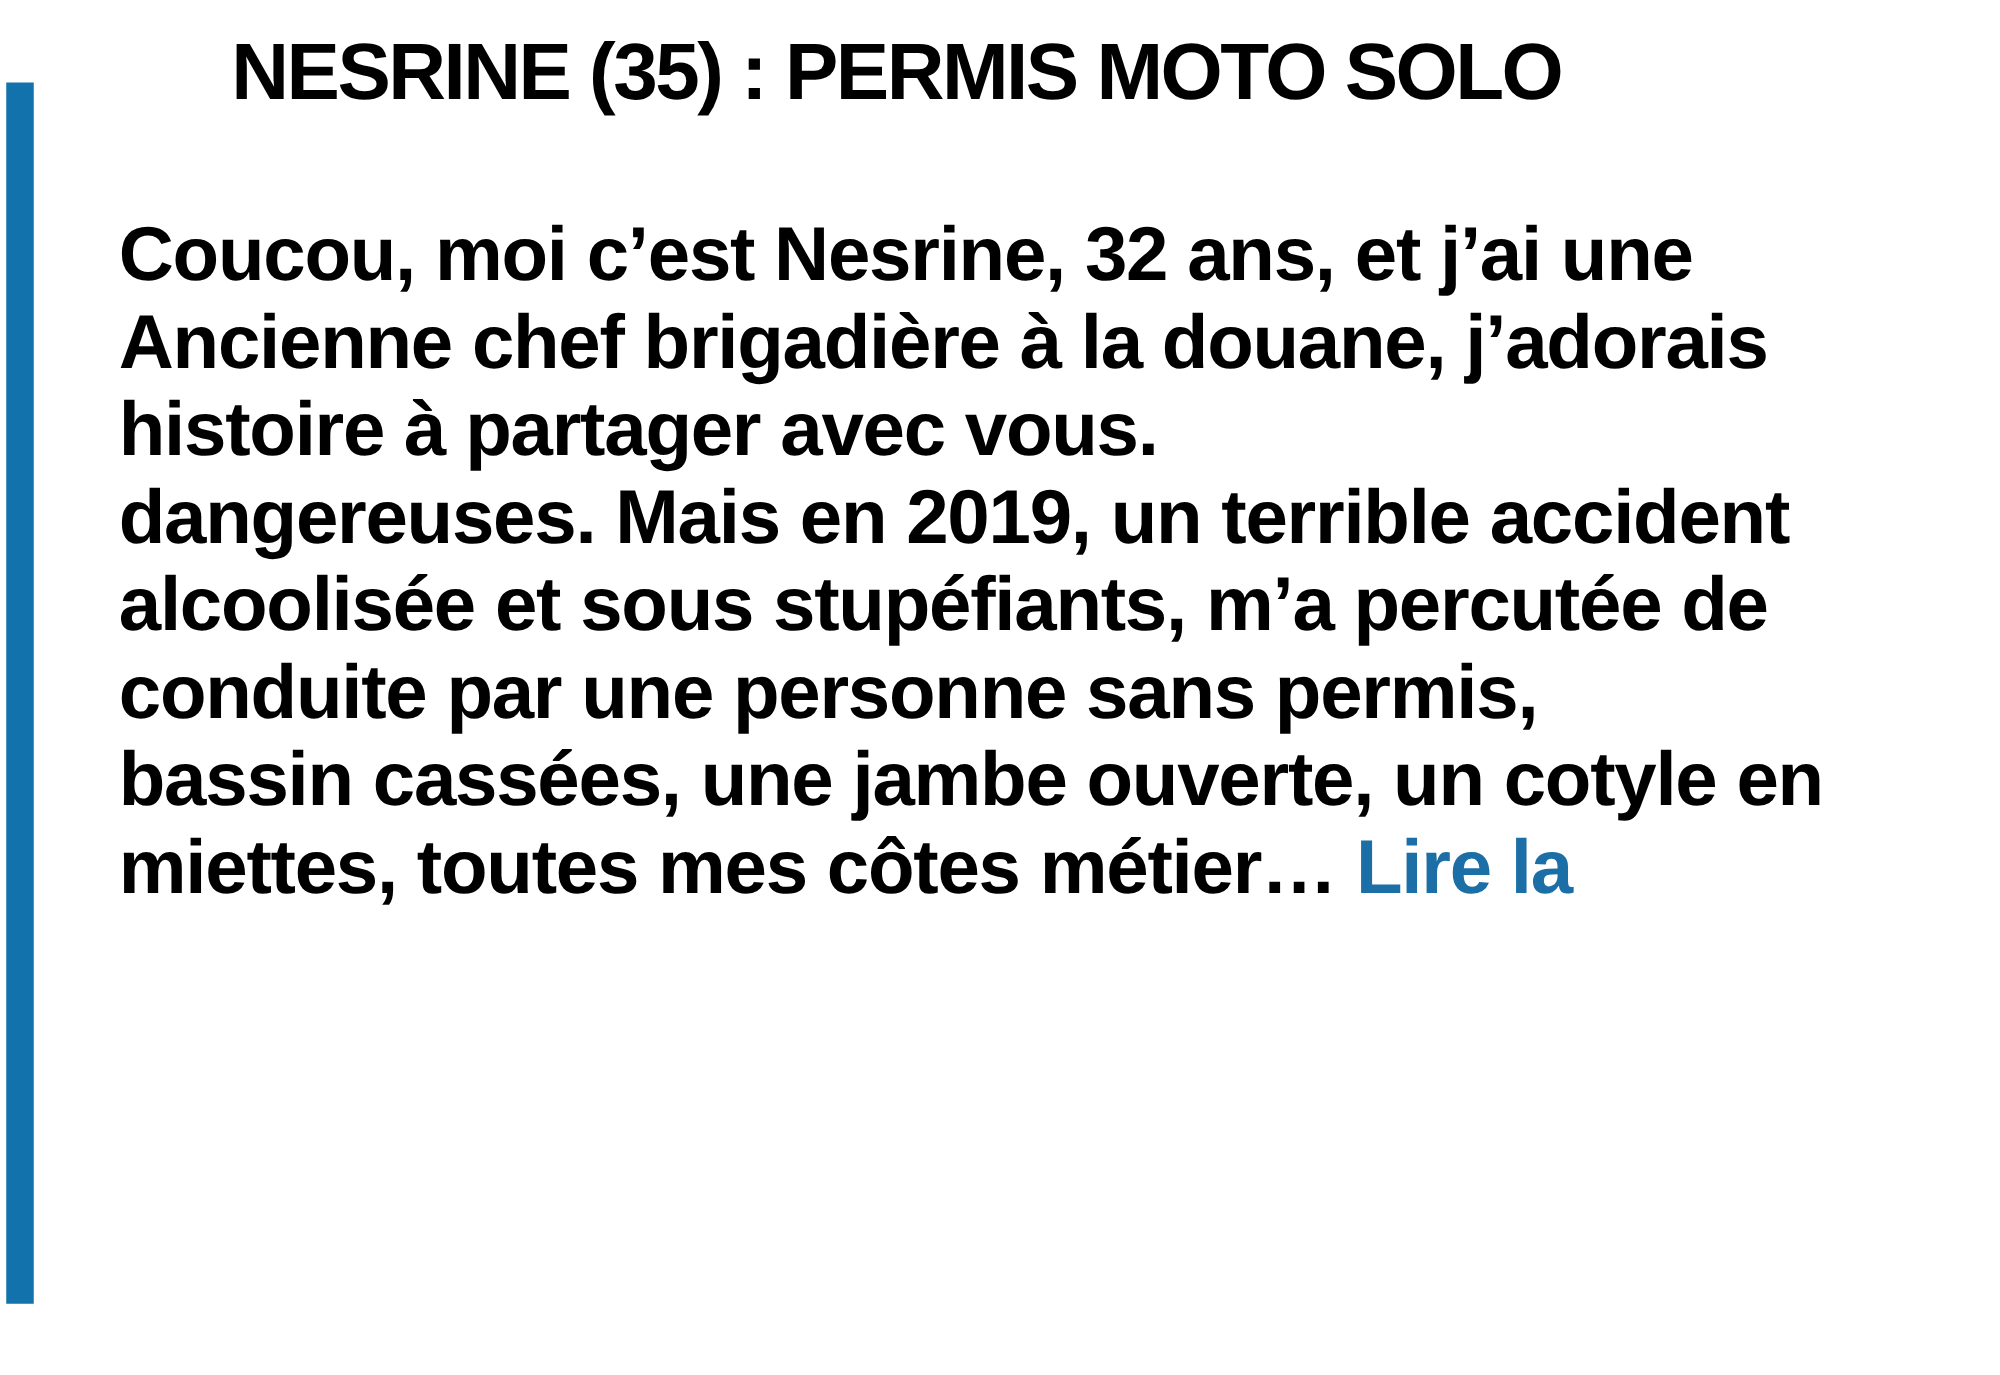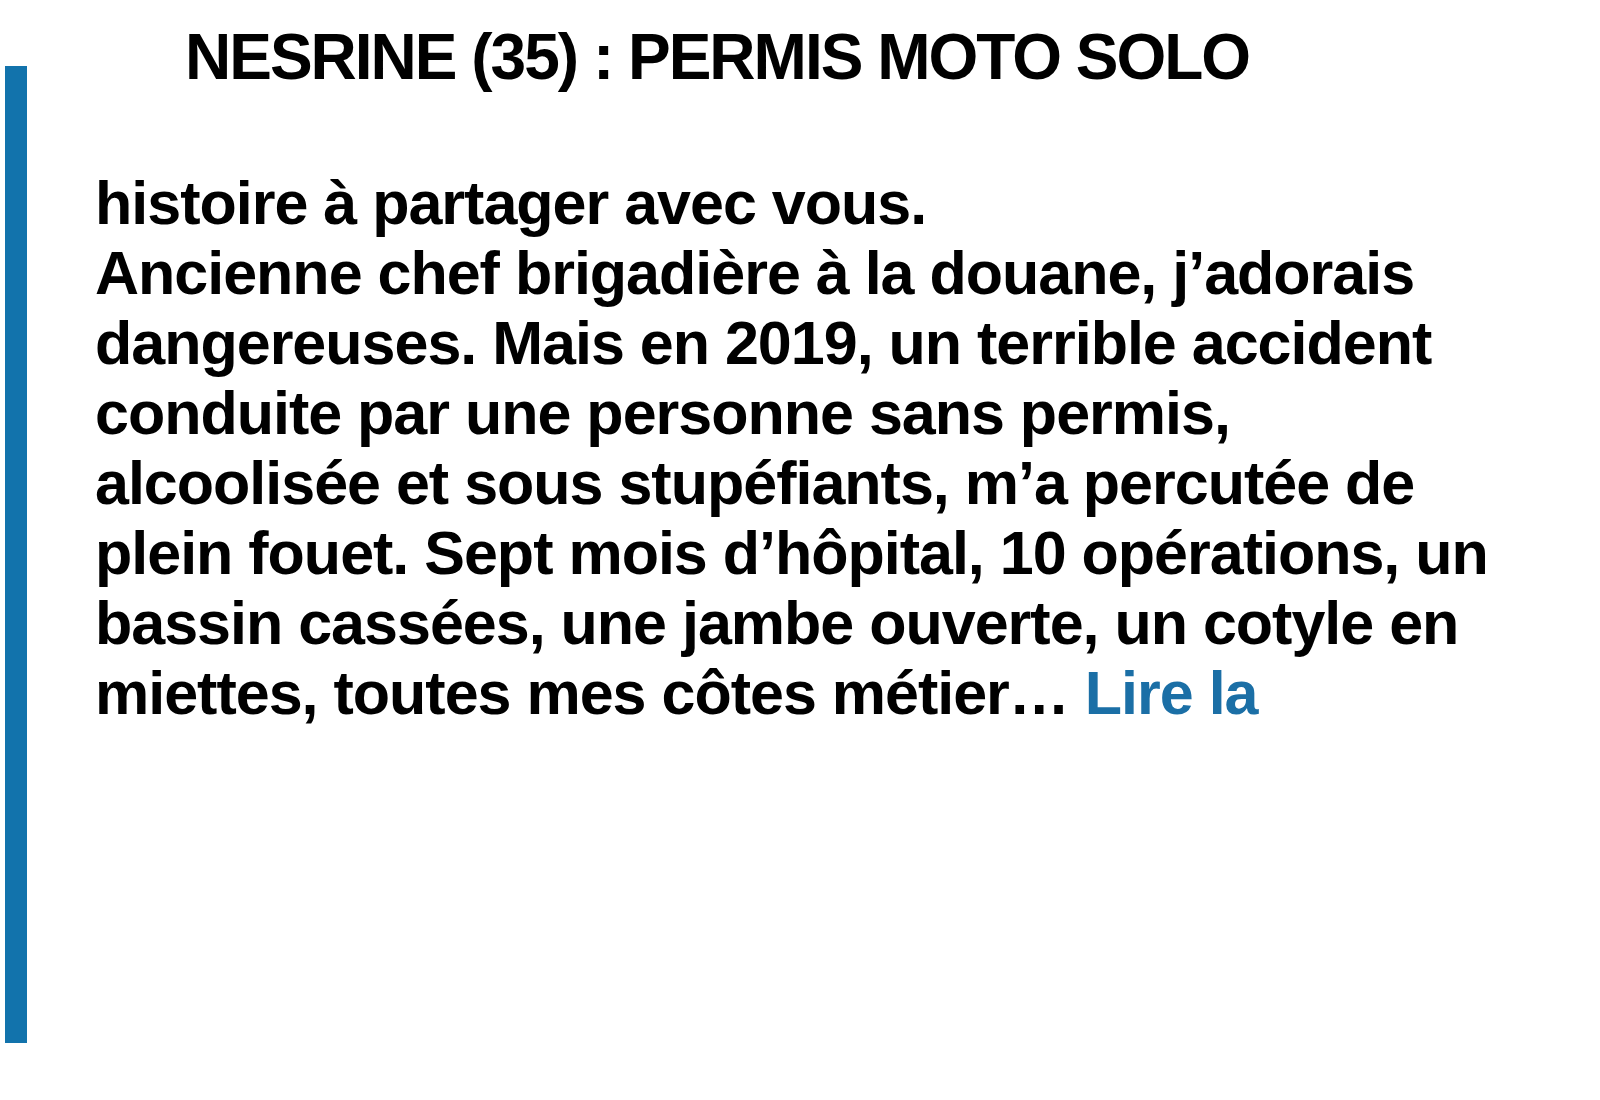--- a/index.html
+++ b/index.html
@@ -58,23 +58,23 @@
 </head>
 <body style="--accent-bar: #1273AC; --link: #1B6FA6; --text: #000000; --background: #FFFFFF;">
 
 <div class="page">
 
   <div class="accent-bar"></div>
 
   <h1 class="title">NESRINE (35) : PERMIS MOTO SOLO</h1>
 
   <div class="body-text">
+    <div class="line"><span>Coucou, moi c’est Nesrine, 32 ans, et j’ai une</span></div>
+    <div class="line"><span>Ancienne chef brigadière à la douane, j’adorais</span></div>
     <div class="line"><span>histoire à partager avec vous.</span></div>
-    <div class="line"><span>Ancienne chef brigadière à la douane, j’adorais</span></div>
     <div class="line"><span>dangereuses. Mais en 2019, un terrible accident</span></div>
+    <div class="line"><span>alcoolisée et sous stupéfiants, m’a percutée de</span></div>
     <div class="line"><span>conduite par une personne sans permis,</span></div>
-    <div class="line"><span>alcoolisée et sous stupéfiants, m’a percutée de</span></div>
-    <div class="line"><span>plein fouet. Sept mois d’hôpital, 10 opérations, un</span></div>
     <div class="line"><span>bassin cassées, une jambe ouverte, un cotyle en</span></div>
     <div class="line"><span>miettes, toutes mes côtes métier… </span><span class="link">Lire la</span></div>
   </div>
 
 </div>
 
 </body></html>

